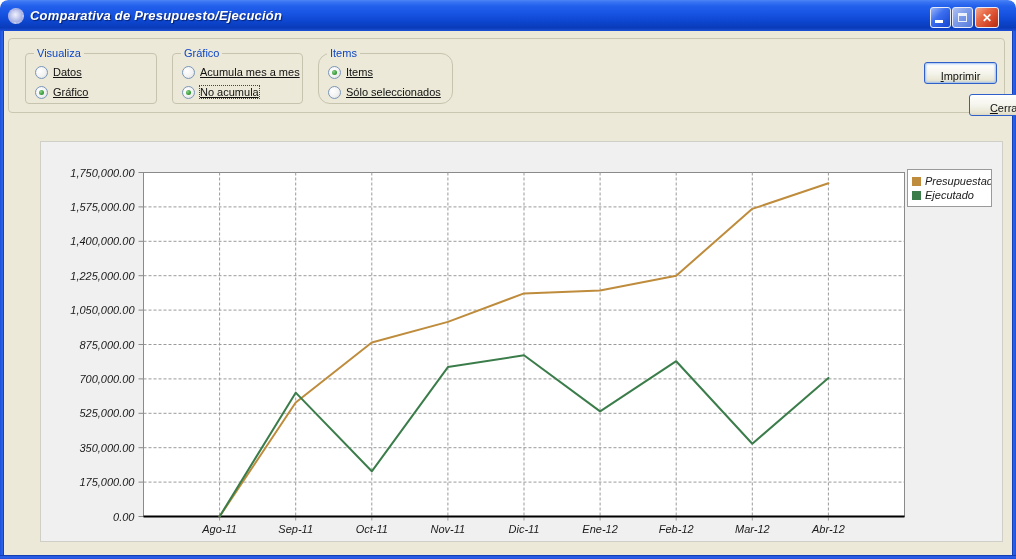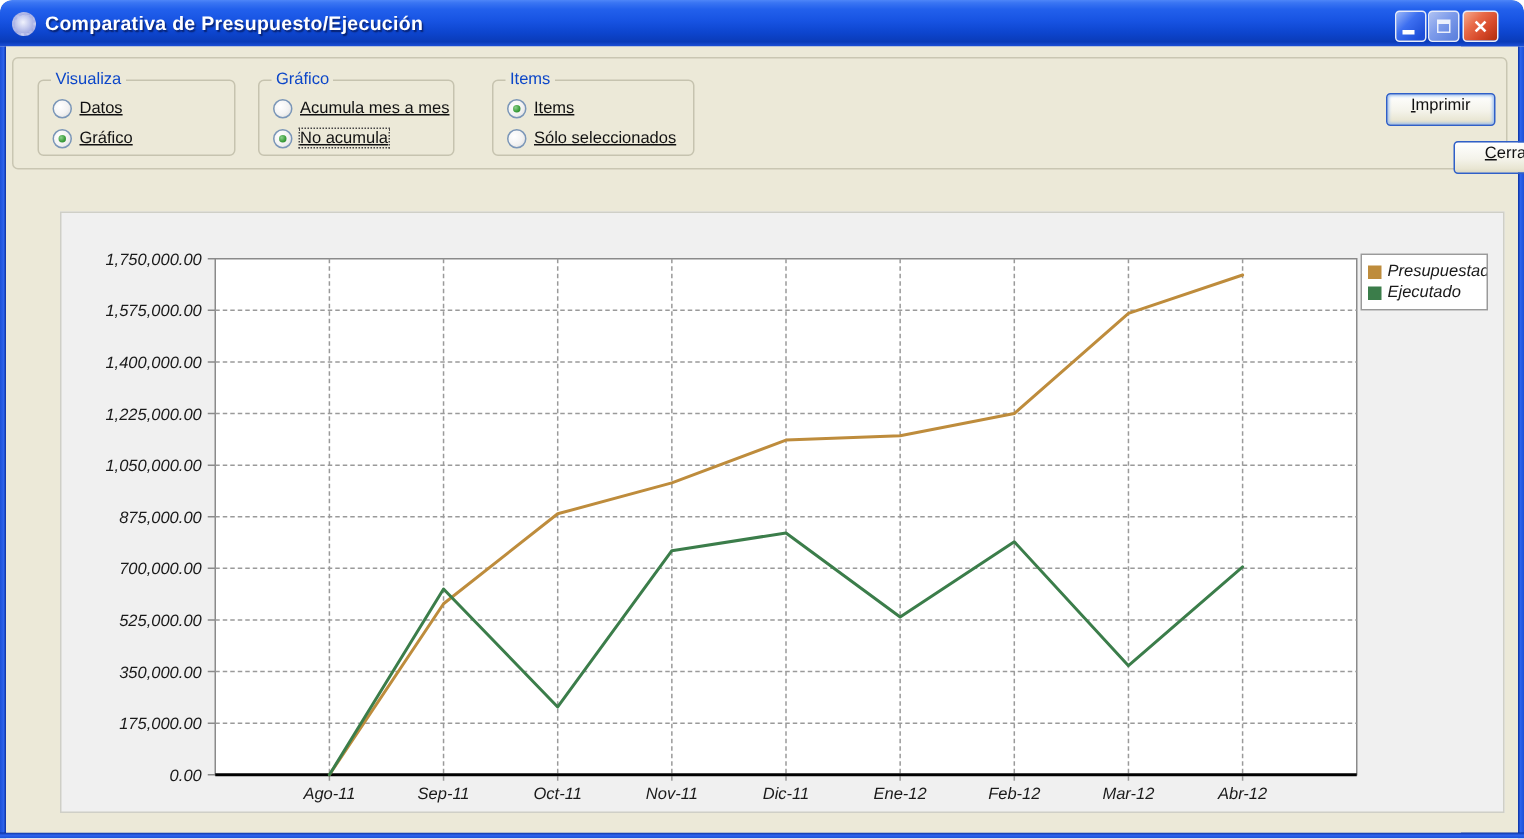--- a/index.html
+++ b/index.html
@@ -13,54 +13,54 @@
   .frame-left,.frame-right{position:absolute;top:31px;bottom:0;width:4px;
     background:linear-gradient(90deg,#1C50D8,#2E63EC 60%,#0A2F9E);}
   .frame-left{left:0;}
   .frame-right{right:0;background:linear-gradient(270deg,#1C50D8,#2E63EC 60%,#0A2F9E);}
   .frame-bottom{position:absolute;left:0;right:0;bottom:0;height:4px;
     background:linear-gradient(180deg,#0A2F9E,#2E63EC 45%,#1C50D8);}
   .app-icon{width:16px;height:16px;margin:0 6px 0 8px;border-radius:50%;
     background:radial-gradient(circle at 45% 40%,#F0F2FC 0%,#C4CAEE 45%,#8E98D8 100%);
     border:2px dotted #AEB6E8;box-sizing:border-box;flex:none;}
   .title-text{color:#fff;font-size:13px;font-weight:bold;letter-spacing:.2px;
-    text-shadow:1px 1px 1px rgba(0,0,30,.55);white-space:nowrap;}
+    text-shadow:1px 1px 1px rgba(0,0,30,.55);white-space:nowrap;font-style:italic;}
   .winbtn{position:absolute;top:7px;height:21px;border:1px solid #E8ECF8;border-radius:3px;
     box-sizing:border-box;display:flex;align-items:center;justify-content:center;}
   .btn-min{right:65px;width:21px;background:linear-gradient(135deg,#9CB8F8 0%,#3D6FF0 40%,#1D4ED8 85%);}
   .btn-max{right:43px;width:21px;background:linear-gradient(135deg,#AFC2F2 0%,#7D9BEA 45%,#5E82DE 90%);}
   .btn-close{right:17px;width:24px;background:linear-gradient(135deg,#F5A98C 0%,#E86A48 35%,#D6492A 65%,#B02D0E 100%);}
   .glyph-min{position:absolute;left:4px;bottom:4px;width:8px;height:3px;background:#fff;}
   .glyph-max{width:9px;height:9px;border:1px solid #fff;border-top-width:3px;box-sizing:border-box;opacity:.85;}
   .glyph-close{color:#fff;font-size:12px;font-weight:bold;line-height:1;}
 
   .content{position:absolute;left:4px;top:31px;width:970px;height:524px;background:#ECE9D8;}
 
   
   .top-panel{position:absolute;left:4px;top:7px;width:997px;height:75px;
     border:1px solid #C9C6B2;border-radius:4px;box-sizing:border-box;}
   .groupbox{position:absolute;top:14px;height:51px;border:1px solid #C6C3AF;border-radius:4px;box-sizing:border-box;}
   .gb-1{left:16px;width:132px;}
   .gb-2{left:163px;width:131px;}
-  .gb-3{left:319px;width:135px;}
+  .gb-3{left:309px;width:135px;border-radius:12px;}
   .gb-caption{position:absolute;top:-7px;left:8px;background:#ECE9D8;padding:0 3px;
     color:#0C46C8;font-size:11px;line-height:12px;white-space:nowrap;}
   .radio-row{position:absolute;left:9px;height:14px;display:flex;align-items:center;gap:5px;cursor:default;}
   .row-1{top:11px;} .row-2{top:31px;}
   .radio{position:relative;width:11px;height:11px;flex:none;border-radius:50%;
     border:1px solid #7A96B8;box-sizing:content-box;
     background:radial-gradient(circle at 35% 35%,#FFFFFF 0%,#F2F2F2 55%,#D8D8D8 100%);}
   .radio.checked::after{content:'';position:absolute;left:3px;top:3px;width:5px;height:5px;border-radius:50%;
     background:radial-gradient(circle at 35% 35%,#8CD08C 0%,#3FA13F 55%,#217821 100%);}
   .radio-label{font-size:11px;color:#111;white-space:nowrap;text-decoration:underline;}
   .radio-label.focused{outline:1px dotted #444;}
 
   .xp-btn{position:absolute;width:73px;height:22px;border:1px solid #2F5FC8;border-radius:3px;box-sizing:border-box;
     background:linear-gradient(180deg,#FFFFFF 0%,#F4F3EA 55%,#E8E5D2 88%,#DCD8C2 100%);
-    font-size:11px;color:#111;display:flex;align-items:flex-start;justify-content:center;cursor:default;
+    font-size:11px;color:#111;display:flex;align-items:flex-end;justify-content:center;cursor:default;
     box-shadow:0 1px 0 rgba(255,255,255,.6) inset;}
   .btn-imprimir{left:915px;top:23px;box-shadow:inset 0 0 2px 1px #9EC0F0;}
   .btn-cerrar{left:960px;top:55px;}
   .u{text-decoration:underline;}
 
   
   .chart-panel{position:absolute;left:36px;top:110px;width:963px;height:401px;background:#F0F0F0;
     border:1px solid #CFCFC7;box-sizing:border-box;}
   .chart-svg{position:absolute;left:0;top:0;}
   .axis-label{font-family:"Liberation Sans",sans-serif;font-style:italic;font-size:11px;fill:#1A1A1A;}

